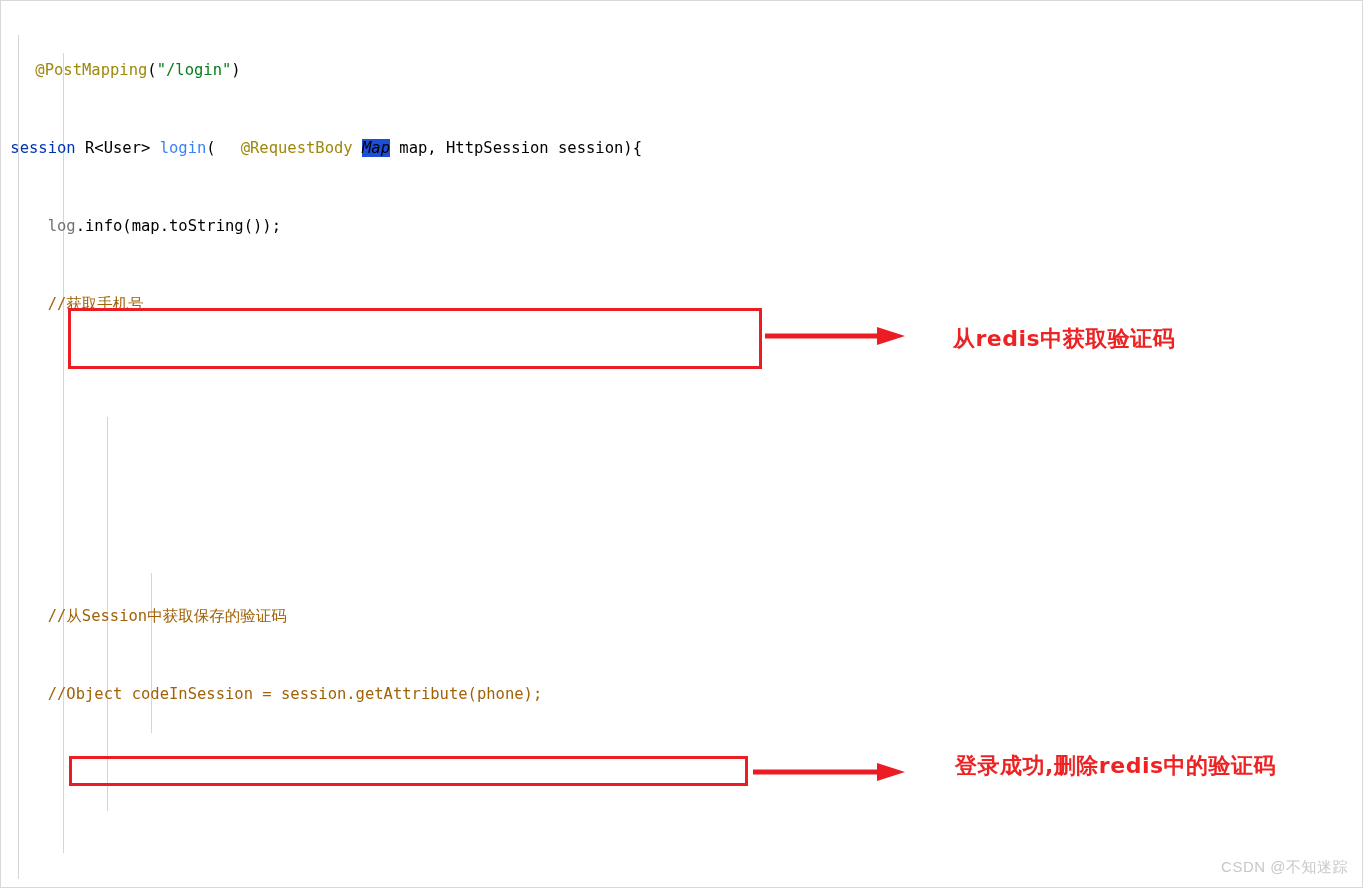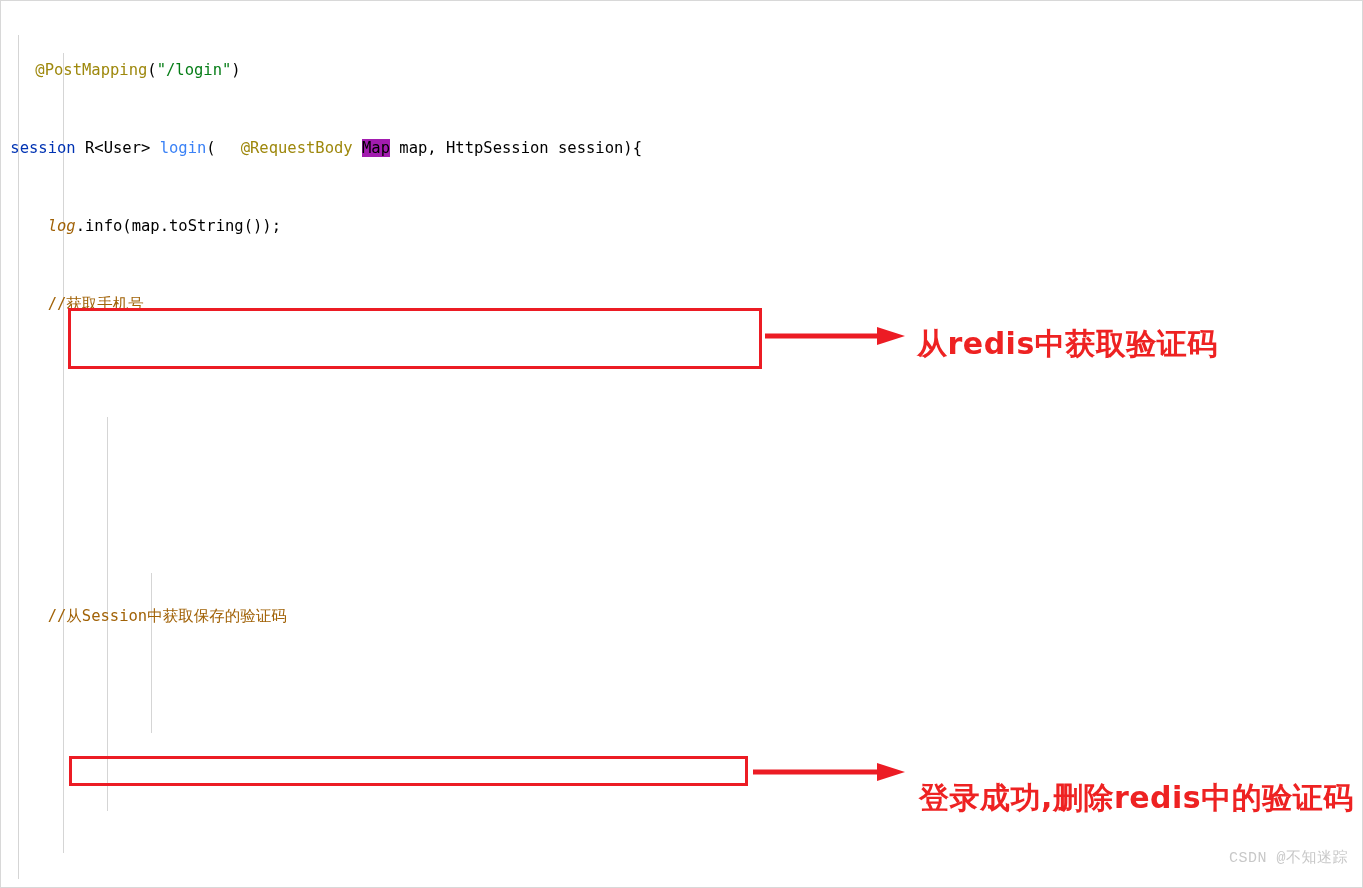--- a/index.html
+++ b/index.html
@@ -35,47 +35,48 @@
   .ln{height:26px;white-space:pre;position:relative;}
   
   .guide{
     position:absolute;top:26px;width:1px;background:#d5d5d5;
   }
   
   .kw{color:#0033b3;}
   .str{color:#067d17;}
   .cmt{color:#a16207;}
   .anno{color:#9e880d;margin-left:25px;}
-  .sfld{color:#a16207;font-style:italic;}
+  .sfld{color:#737373;}
   .mtd{color:#3b82f6;}
-  .hl{background:#a21caf;}
+  .hl{background:#1d4ed8;font-style:italic;}
   
   .redbox{
     position:absolute;
     border:3px solid #ec1c24;
     box-sizing:border-box;
     pointer-events:none;
   }
   
   .arrowwrap{position:absolute;}
   .annotext{
     position:absolute;
     color:#ee2222;
     font-family:"DejaVu Sans","Liberation Sans",sans-serif;
     font-weight:bold;
-    font-size:30px;
+    font-size:22px;
     letter-spacing:0.5px;
     white-space:nowrap;
+    margin-left:36px;
   }
   
   #watermark{
     position:absolute;
-    right:14px;bottom:20px;
+    right:14px;bottom:10px;
     color:#c8c8c8;
-    font-family:Liberation Mono, monospace;
+    font-family:Liberation Sans, sans-serif;
     font-size:15px;
     letter-spacing:0.5px;
     white-space:nowrap;
   }
 </style>
 </head>
 <body>
 
 <div id="shot">
 
@@ -98,20 +99,21 @@
 
 
 <div class="ln"> </div>
 
 
 
 <div class="ln"> </div>
 
 <div class="ln">     <span class="cmt">//从Session中获取保存的验证码</span></div>
 
+<div class="ln">     <span class="cmt">//Object codeInSession = session.getAttribute(phone);</span></div>
 
 
 
 
 
 
 
 
 
 
@@ -167,18 +169,18 @@
 
     <div class="redbox" style="left:68px;top:755px;width:679px;height:30px;"></div>
 
     <div class="arrowwrap" style="left:752px;top:759px;width:152px;height:24px;">
       <svg width="152" height="24" viewBox="0 0 152 24">
         <line x1="0" y1="12" x2="124" y2="12" stroke="#ec1c24" stroke-width="5"></line>
         <polygon points="124,3 152,12 124,21" fill="#ec1c24"></polygon>
       </svg>
     </div>
 
-    <div class="annotext" style="left:918px;top:777px;">登录成功,删除redis中的验证码</div>
+    <div class="annotext" style="left:918px;top:750px;">登录成功,删除redis中的验证码</div>
 
     <div id="watermark">CSDN @不知迷踪</div>
 
   </div>
 </div>
 
 </body></html>

